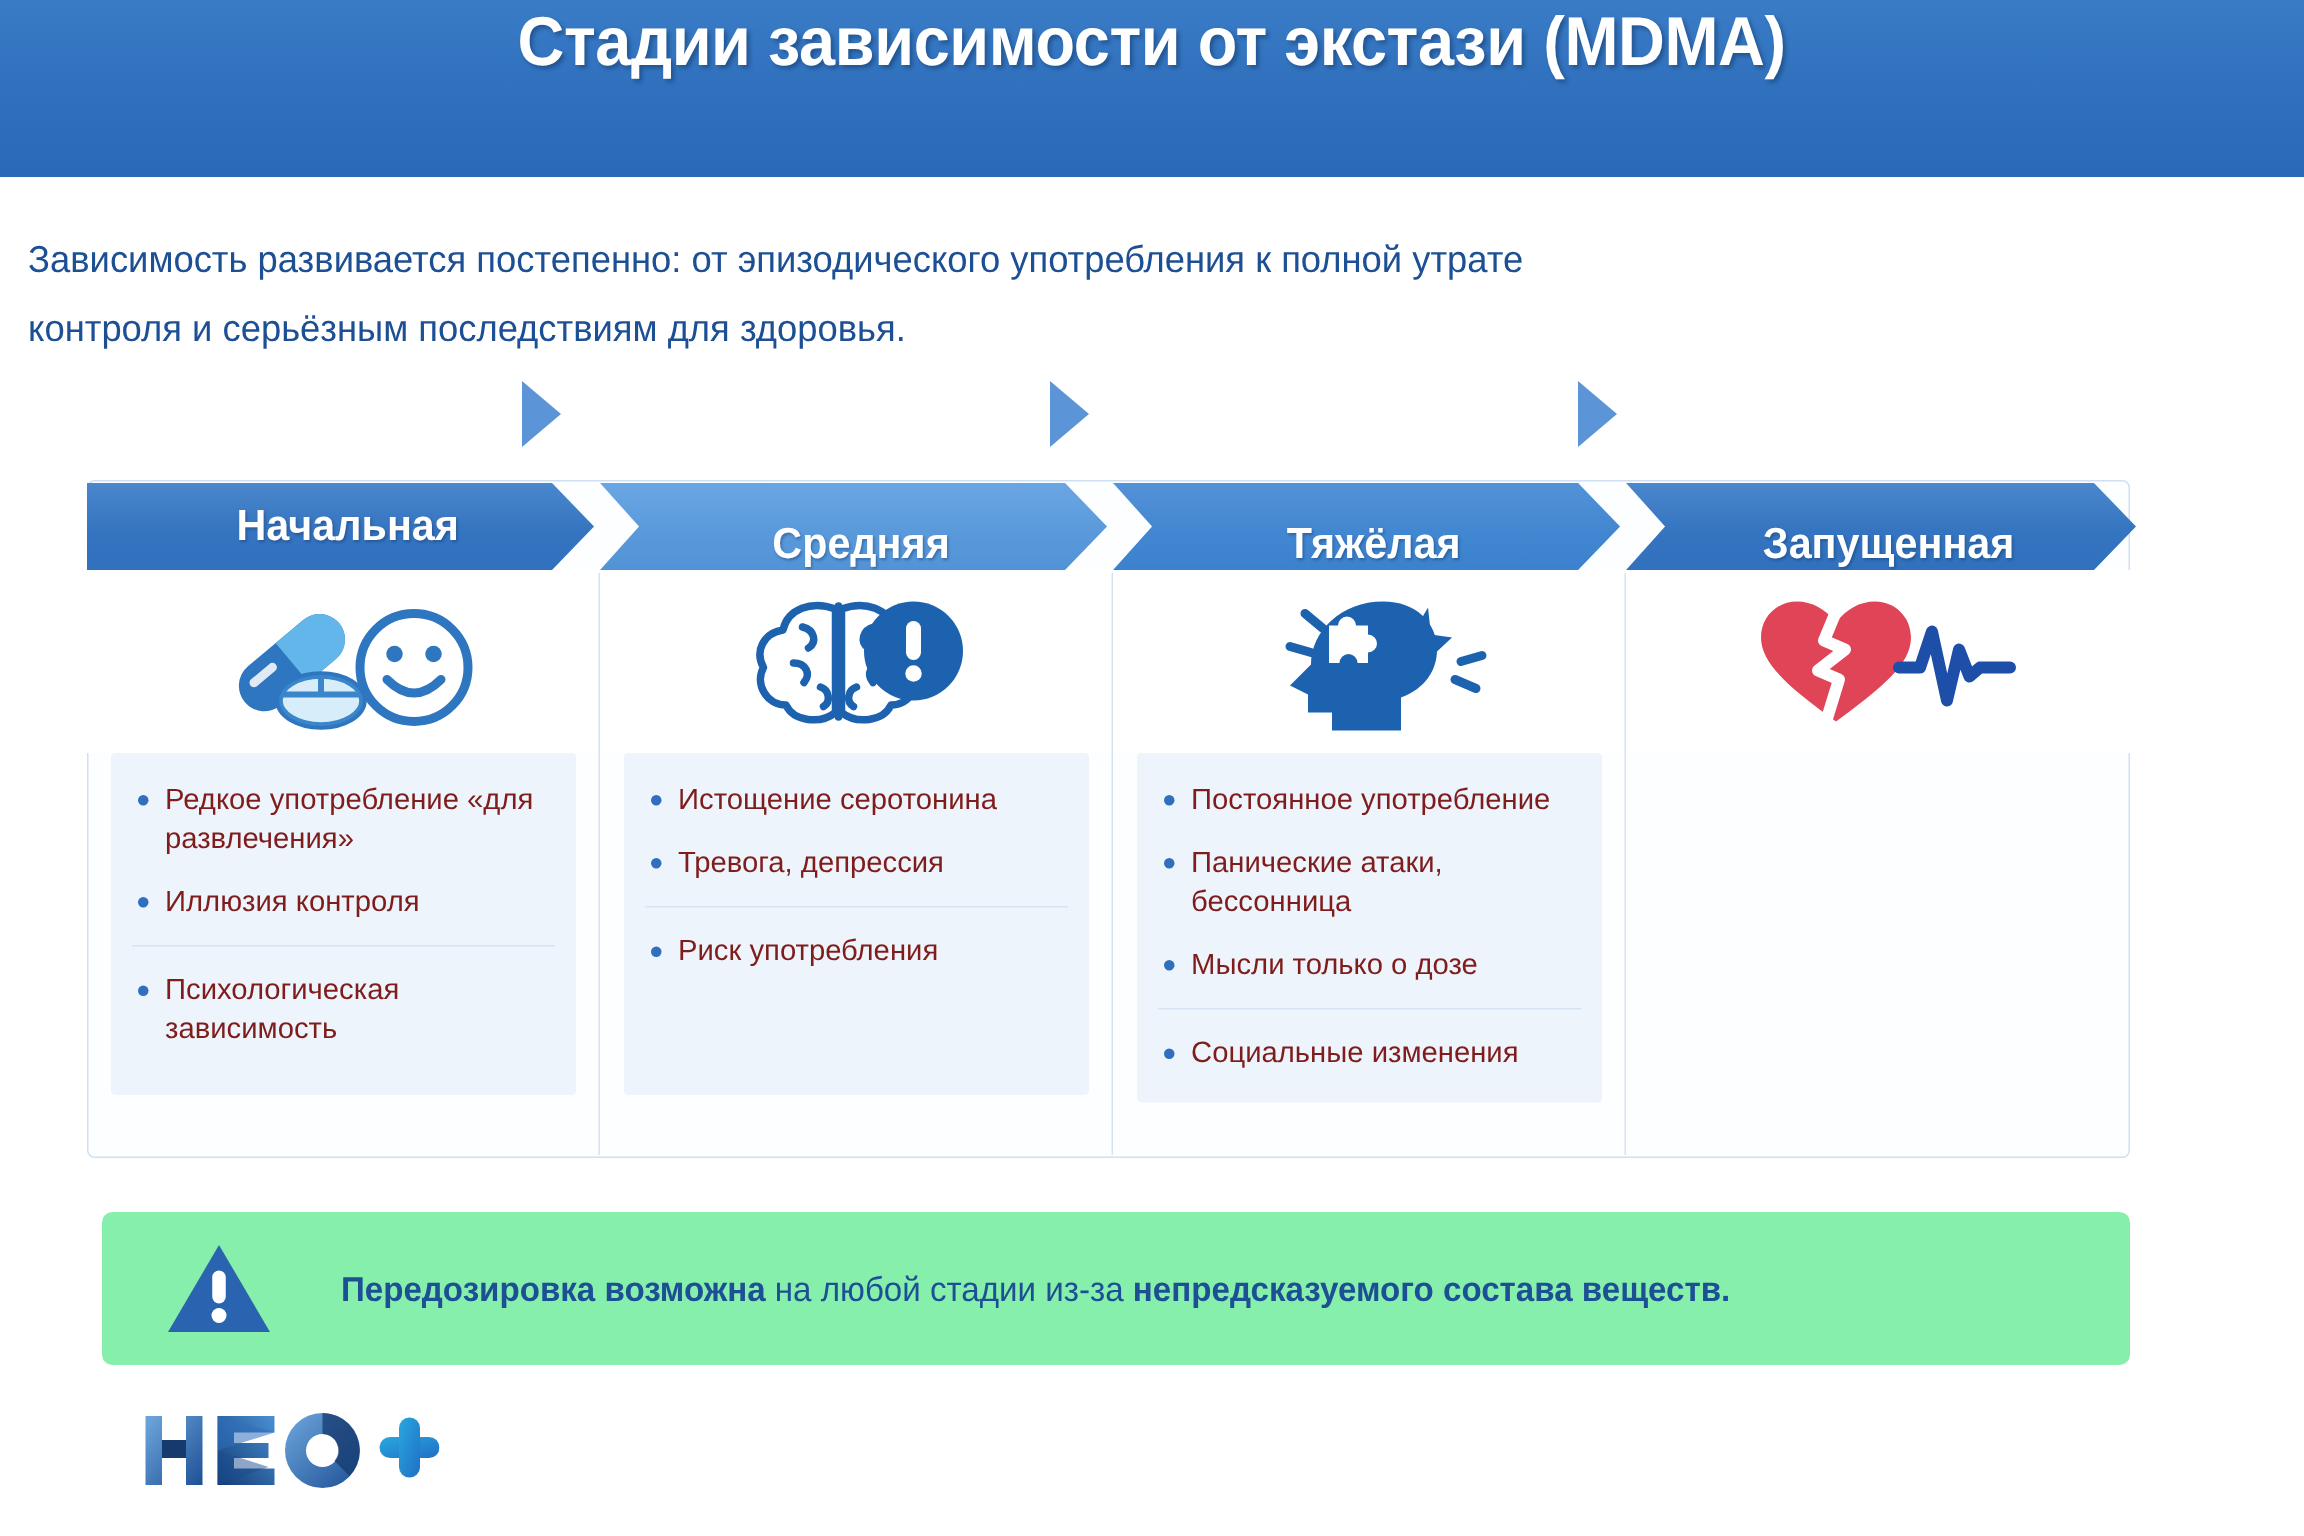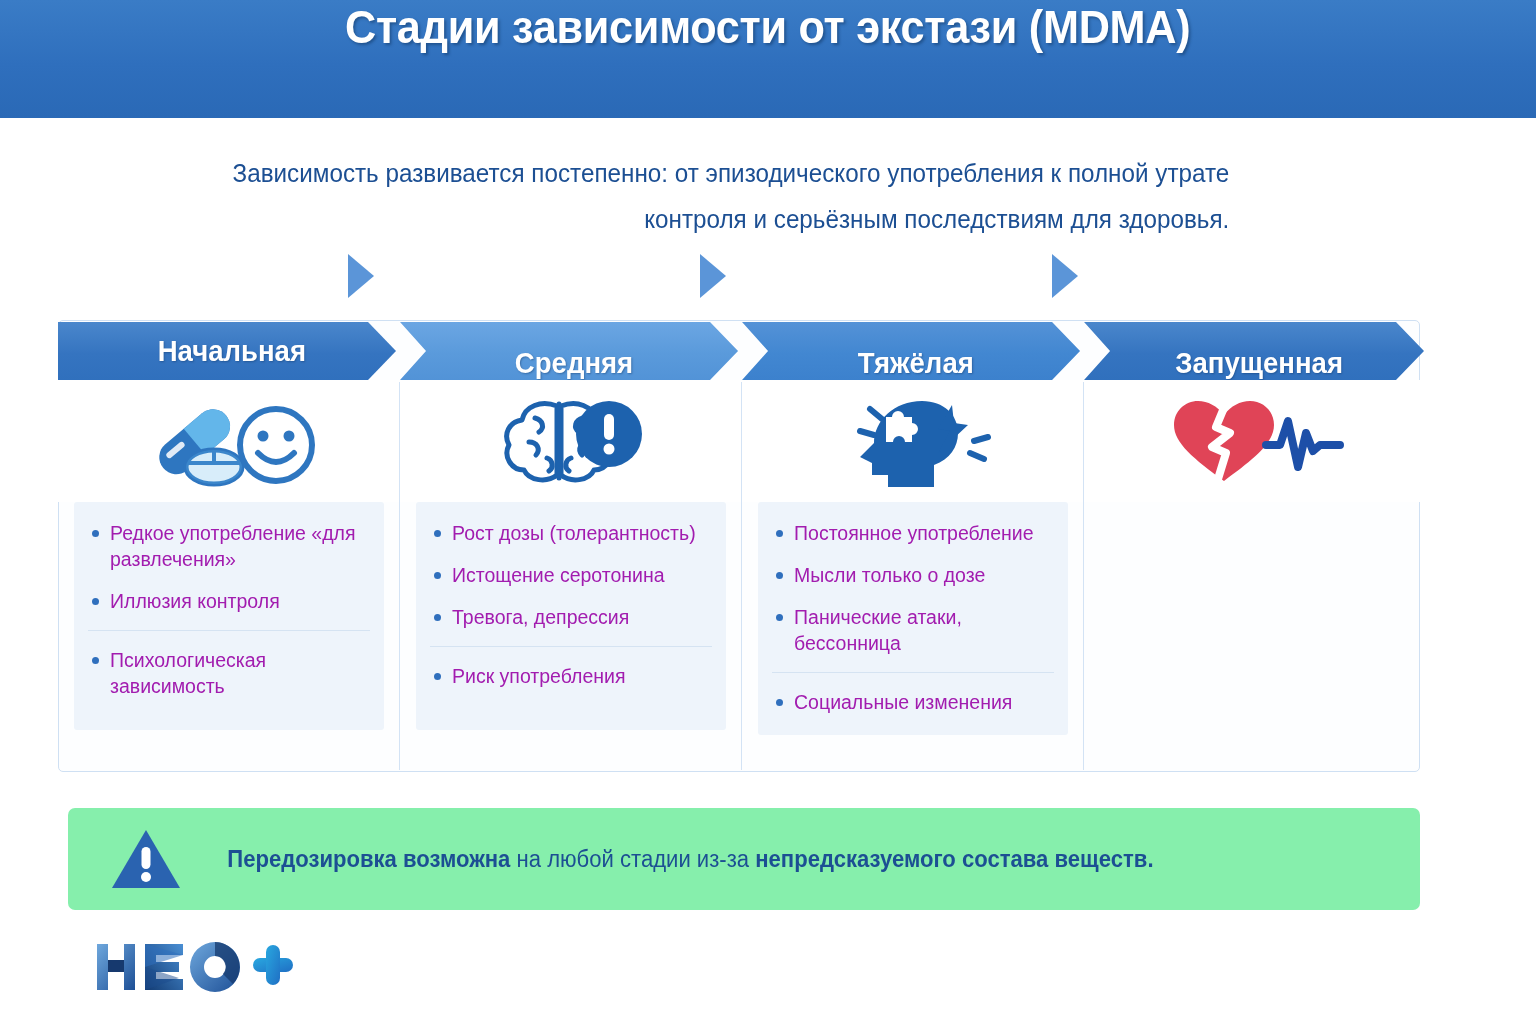--- a/index.html
+++ b/index.html
@@ -35,21 +35,21 @@
     font-family: "Liberation Sans Narrow", "Liberation Sans", sans-serif;
     transform: scaleX(0.94);
     white-space: nowrap;
   }
 
   
   .subtitle-wrap {
     position: absolute;
     left: 0; top: 150px;
     width: 1248px;
-    text-align: right;
+    text-align: left;
   }
   .subtitle-line {
     color: #1c4f93;
     font-size: 25px;
     line-height: 46px;
     font-family: "Liberation Sans Narrow", "Liberation Sans", sans-serif;
     transform: scaleX(0.97);
     white-space: nowrap;
   }
 
@@ -142,21 +142,21 @@
   }
   ul.bullets {
     margin: 0;
     padding: 0;
     list-style: none;
   }
   ul.bullets li {
     position: relative;
     padding-left: 22px;
     margin-bottom: 16px;
-    color: #a21caf;
+    color: #7f1d1d;
     font-size: 19.5px;
     line-height: 26px;
     font-family: "Liberation Sans", "DejaVu Sans", sans-serif;
   }
   ul.bullets li:last-child { margin-bottom: 0; }
   ul.bullets li::before {
     content: "";
     position: absolute;
     left: 4px;
     top: 10px;
@@ -285,21 +285,20 @@
           <path d="M98 50 C90 50 86 57 91 63"></path>
           <path d="M80 66 C74 68 73 76 78 79"></path>
         </g>
         <circle cx="118" cy="42" r="33" fill="#1d62ae"></circle>
         <rect x="113" y="22" width="10" height="26" rx="5" fill="#ffffff"></rect>
         <circle cx="118" cy="57" r="5.5" fill="#ffffff"></circle>
       </svg>
     </div>
     <div class="bullet-panel">
       <ul class="bullets">
-        <li>Рост дозы (толерантность)</li>
         <li>Истощение серотонина</li>
         <li>Тревога, депрессия</li>
         <li class="divider-above">Риск употребления</li>
       </ul>
     </div>
   </div>
 
   <div class="stage-col col3">
     <div class="chev notch" style="background:linear-gradient(180deg,#5492d7 0%,#4287d1 55%,#3c81cd 100%);">
       <span class="chev-label">Тяжёлая</span>
@@ -314,22 +313,22 @@
           <path d="M36 18 L48 28"></path>
           <path d="M26 40 L40 44"></path>
           <path d="M140 50 L154 46"></path>
           <path d="M136 62 L150 68"></path>
         </g>
       </svg>
     </div>
     <div class="bullet-panel">
       <ul class="bullets">
         <li>Постоянное употребление</li>
+        <li>Панические атаки, бессонница</li>
         <li>Мысли только о дозе</li>
-        <li>Панические атаки, бессонница</li>
         <li class="divider-above">Социальные изменения</li>
       </ul>
     </div>
   </div>
 
   <div class="stage-col col4">
     <div class="chev notch" style="background:linear-gradient(180deg,#4a87cc 0%,#3574c0 55%,#3070bd 100%);">
       <span class="chev-label">Запущенная</span>
     </div>
     <div class="icon-zone">

